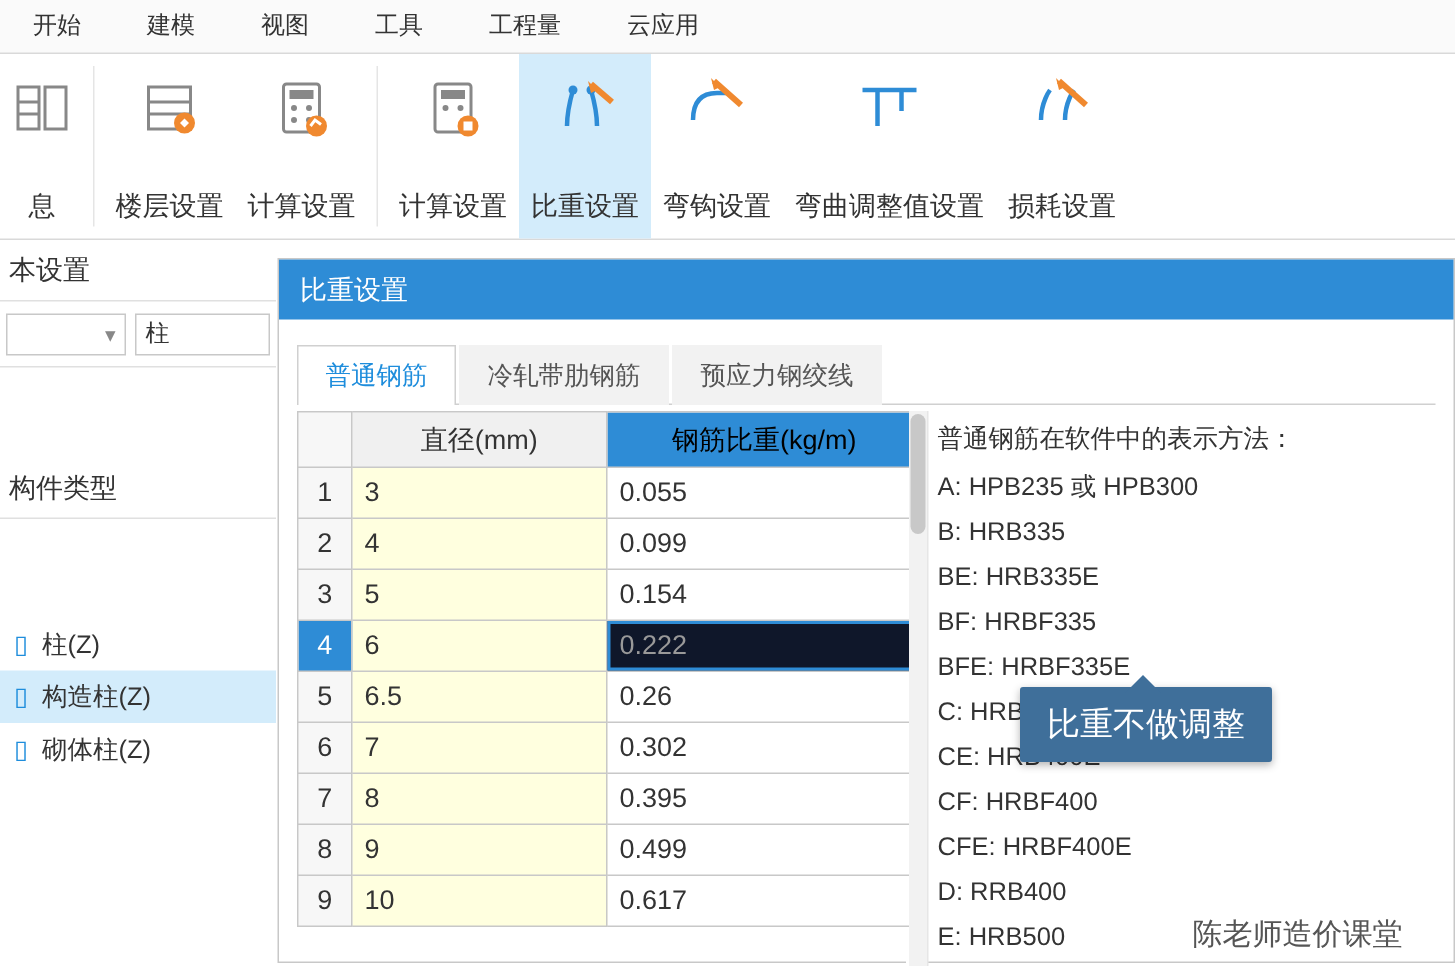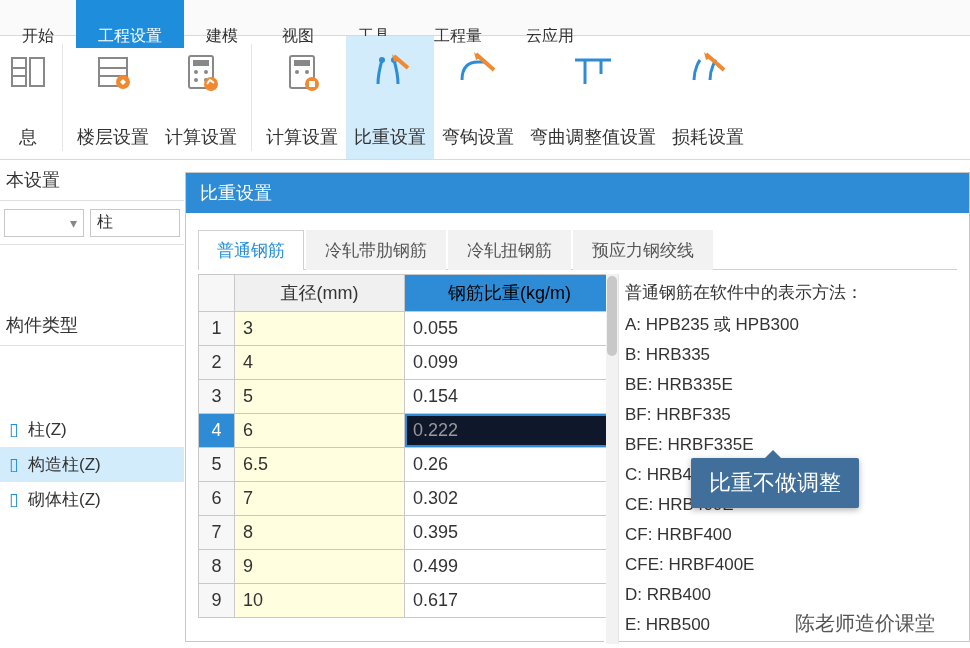--- a/index.html
+++ b/index.html
@@ -14,21 +14,21 @@
   }
   
   .menubar {
     display: flex;
     height: 36px;
     align-items: stretch;
     border-bottom: 1px solid #d9d9d9;
     background: #fafafa;
   }
   .menu-item {
-    padding: 24px 22px;
+    padding: 6px 22px;
     line-height: 24px;
     cursor: pointer;
     text-align: right;
   }
   .menu-item.active {
     background: #1e8ddc;
     color: #fff;
   }
   
   .ribbon {
@@ -225,21 +225,21 @@
     font-size: 17px;
     line-height: 30px;
     border-left: 1px solid #e6e6e6;
     position: relative;
   }
   .info-title { margin-bottom: 2px; }
   .info-line { white-space: nowrap; }
   
   .callout {
     position: absolute;
-    left: 506px;  
+    left: 495px;  
     top: 298px;
     background: #3f6f9a;
     color: #fff;
     font-size: 22px;
     padding: 10px 18px;
     border-radius: 2px;
     box-shadow: 0 2px 6px rgba(0,0,0,.3);
     white-space: nowrap;
   }
   .callout::before {
@@ -256,21 +256,20 @@
     color: #555;
     background: rgba(255,255,255,.6);
     padding: 0 4px;
   }
 </style>
 </head>
 <body>
 
 <div class="menubar" id="menubar">
     <div class="menu-item">开始</div>
-    <div class="menu-item active">工程设置</div>
     <div class="menu-item">建模</div>
     <div class="menu-item">视图</div>
     <div class="menu-item">工具</div>
     <div class="menu-item">工程量</div>
     <div class="menu-item">云应用</div>
   </div>
 
 <div class="ribbon" id="ribbon">
     <div class="ribbon-btn narrow">
       <div class="ribbon-icon">
@@ -404,21 +403,20 @@
   </div>
 
   <div class="panel-wrap">
     <div class="dialog">
       <div class="dialog-title">比重设置</div>
       <div class="dialog-body">
 
         <div class="tab-row" id="tabrow">
             <div class="tab active">普通钢筋</div>
             <div class="tab">冷轧带肋钢筋</div>
-            <div class="tab">冷轧扭钢筋</div>
             <div class="tab">预应力钢绞线</div>
           </div>
 
         <div class="split">
           <div class="table-area">
             <table class="data">
               <thead>
                 <tr>
                   <th class="col-idx"></th>
                   <th class="col-dia">直径(mm)</th>

